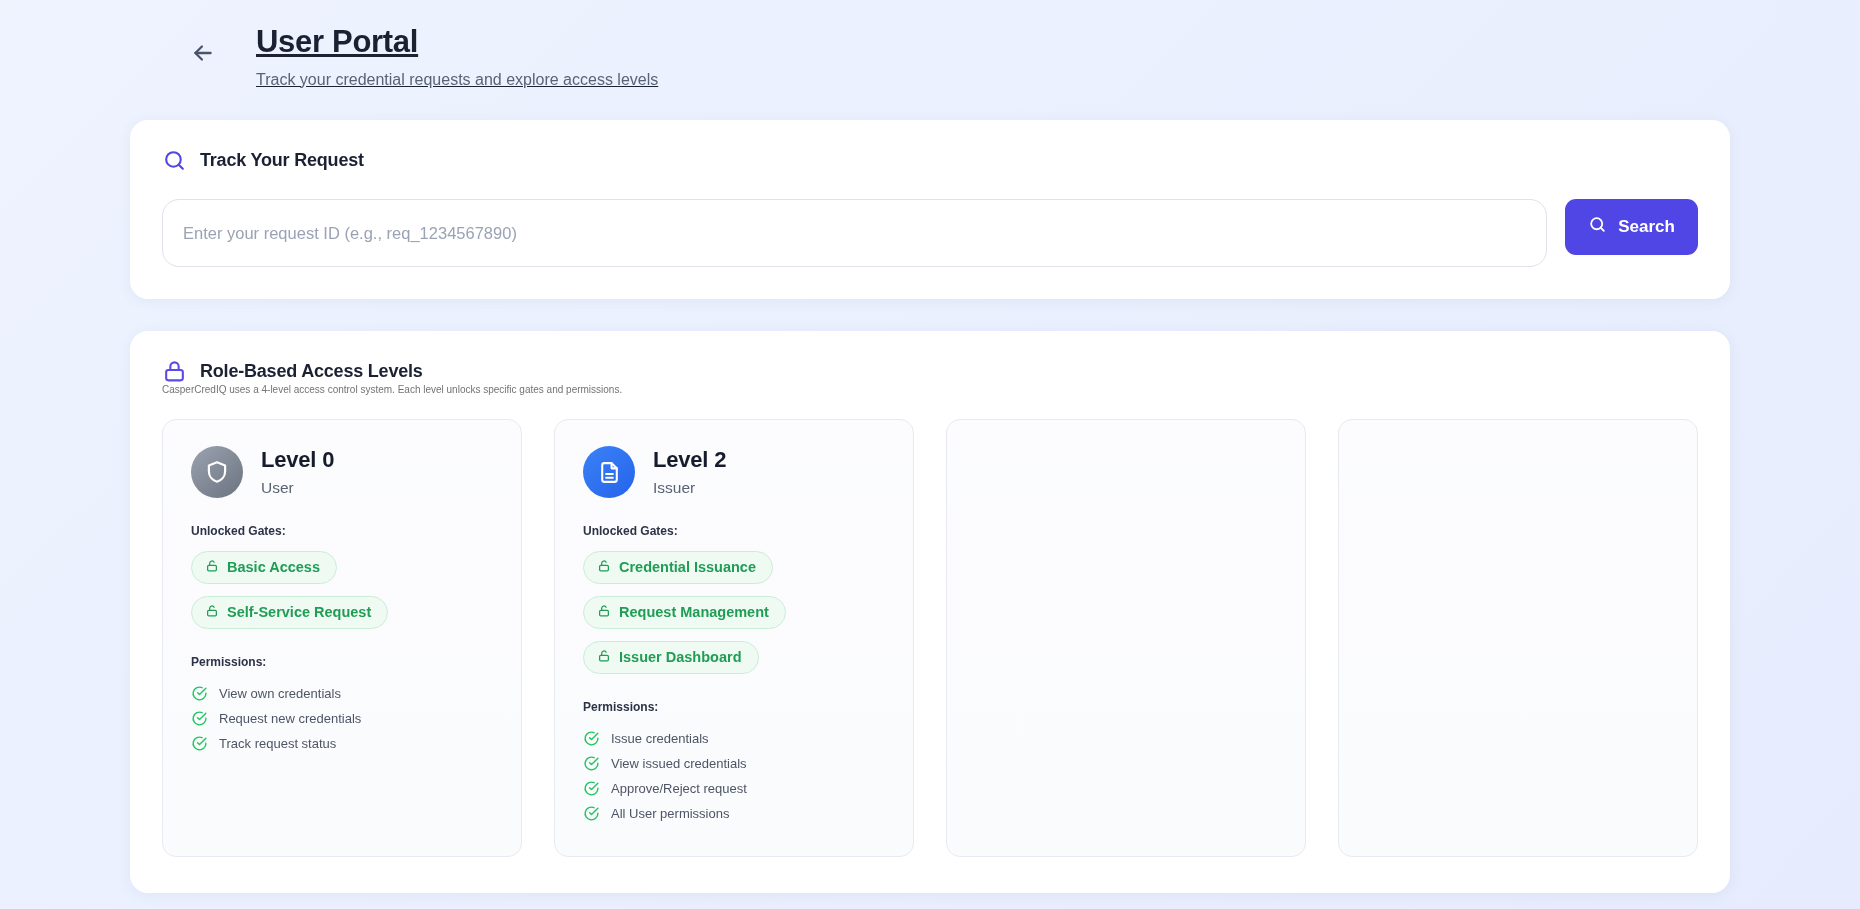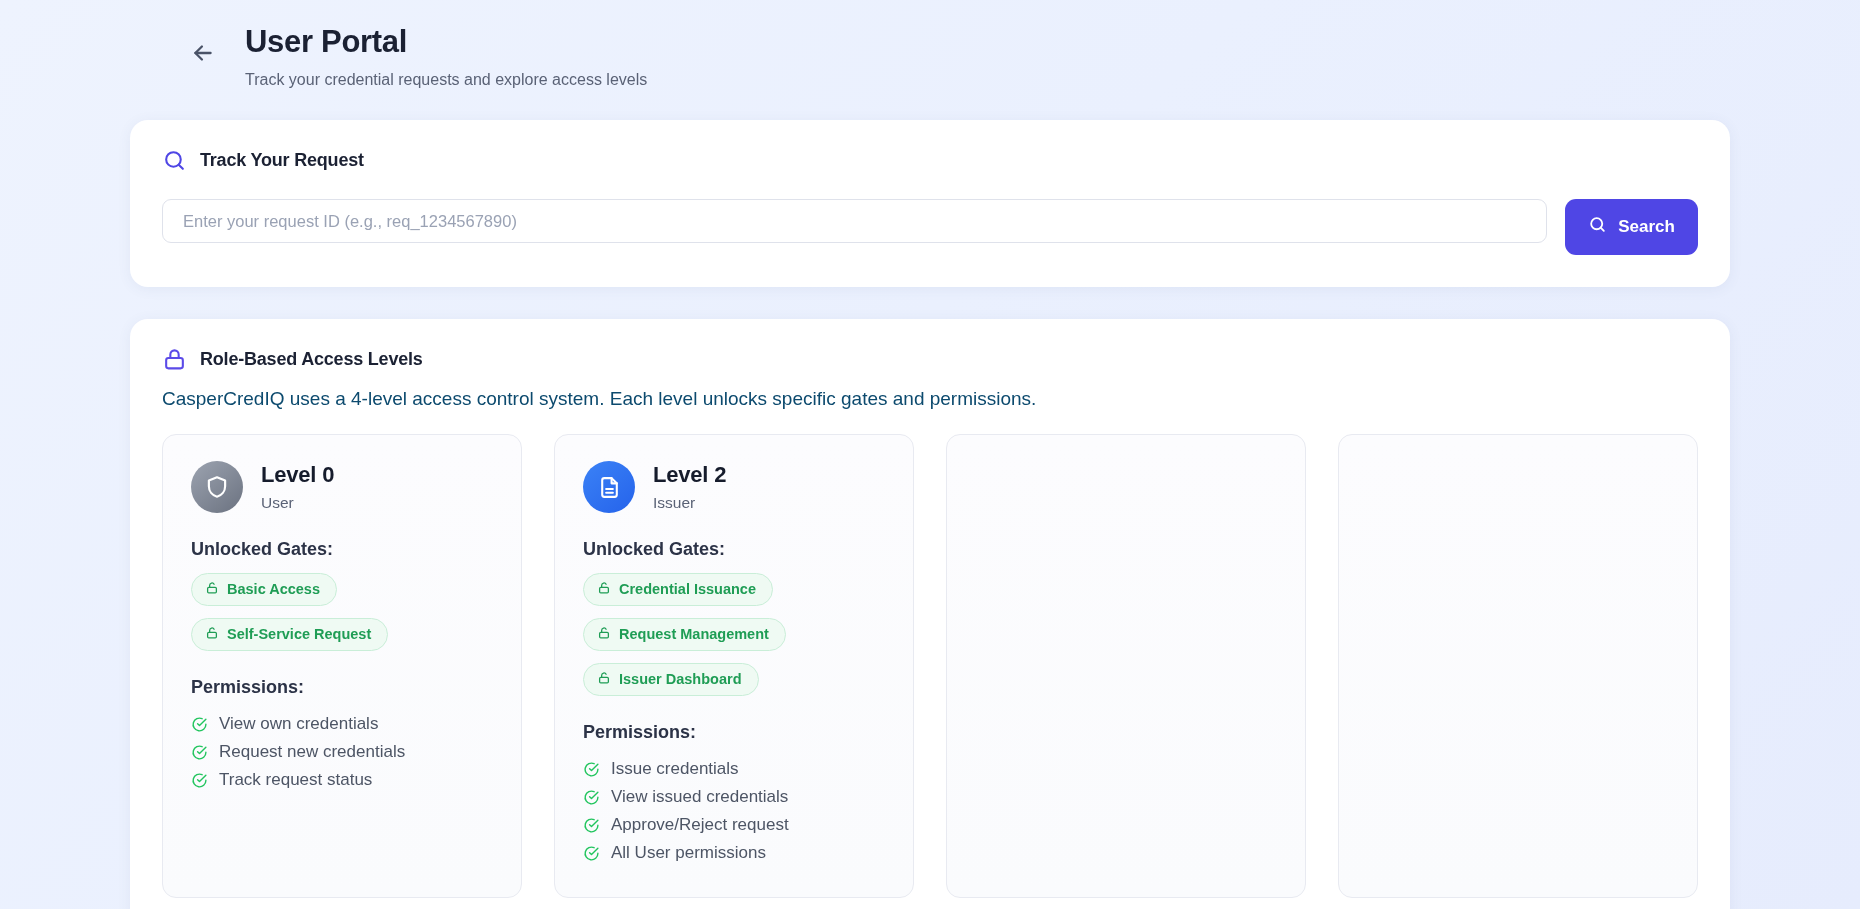--- a/index.html
+++ b/index.html
@@ -21,21 +21,22 @@
     width: 1860px;
     height: 909px;
     position: relative;
   }
 
   
   .header {
     display: flex;
     align-items: flex-start;
     padding: 22px 0 0 186px;
-    gap: 25px;
+    gap: 36px;
+    text-decoration: underline;
   }
   .back-btn {
     width: 34px;
     height: 34px;
     display: flex;
     align-items: center;
     justify-content: center;
     background: transparent;
     border: none;
     cursor: pointer;
@@ -82,37 +83,36 @@
   }
   .panel-head h2 {
     font-size: 18px;
     font-weight: 700;
     letter-spacing: -0.2px;
     color: #1b2133;
   }
   .panel-icon { display: flex; align-items: center; justify-content: center; flex: none; }
 
   .panel-desc {
-    font-size: 19px;
-    color: #0c4a6e;
-    margin-top: 16px;
+    font-size: 10px;
+    color: #737373;
   }
 
   
   .search-row {
     display: flex;
     gap: 18px;
     margin-top: 26px;
     align-items: stretch;
   }
   .search-input {
     flex: 1;
-    height: 44px;
+    height: 68px;
     border: 1px solid #dfe2eb;
-    border-radius: 9px;
+    border-radius: 17px;
     padding: 0 20px;
     font-size: 16.5px;
     font-family: "Liberation Sans", sans-serif;
     color: #1e2233;
     outline: none;
     background: #fff;
   }
   .search-input::placeholder { color: #9aa2b4; }
 
   .search-btn {
@@ -172,21 +172,21 @@
     letter-spacing: -0.2px;
     line-height: 1.2;
   }
   .level-role {
     font-size: 15.5px;
     color: #5a6276;
     margin-top: 5px;
   }
 
   .sub-label {
-    font-size: 18px;
+    font-size: 12px;
     font-weight: 700;
     color: #2c3347;
     margin-top: 26px;
   }
 
   .gates {
     display: flex;
     flex-wrap: wrap;
     gap: 12px;
     margin-top: 13px;
@@ -203,21 +203,21 @@
     font-size: 14.5px;
     font-weight: 700;
     white-space: nowrap;
   }
 
   .perm-list { margin-top: 12px; }
   .perm-item {
     display: flex;
     align-items: center;
     gap: 11px;
-    font-size: 17px;
+    font-size: 13px;
     color: #4d5565;
     padding: 4px 0;
   }
   .perm-item .ico { flex: none; display: flex; }
 </style>
 </head>
 <body>
 
 <div class="page">
 

